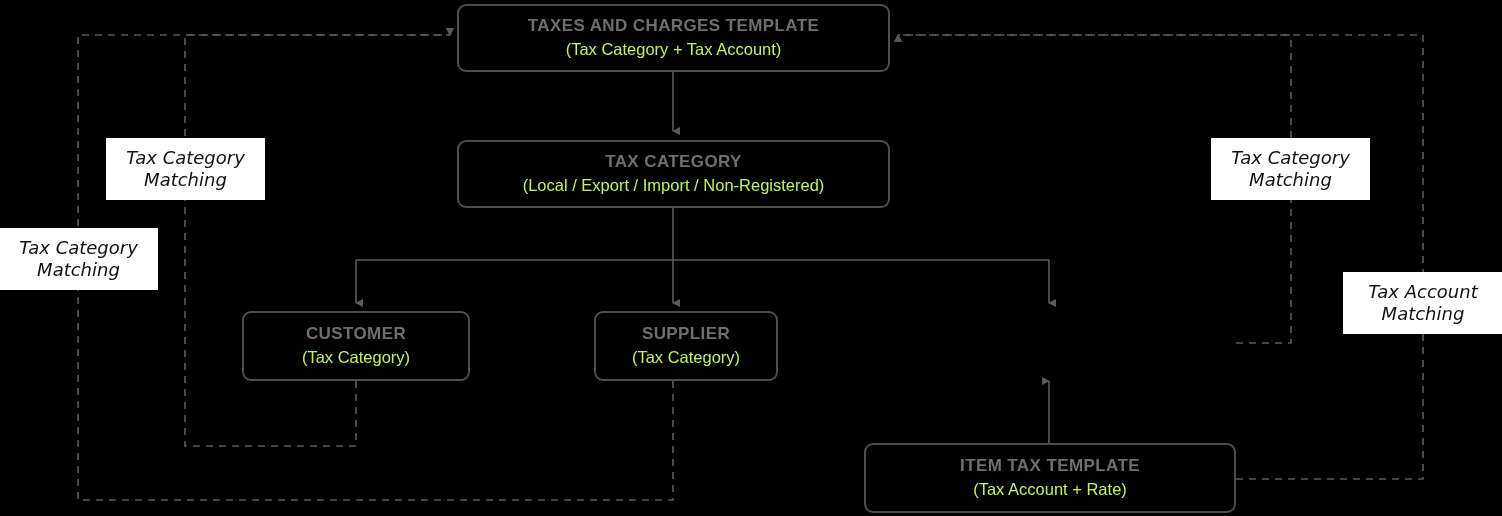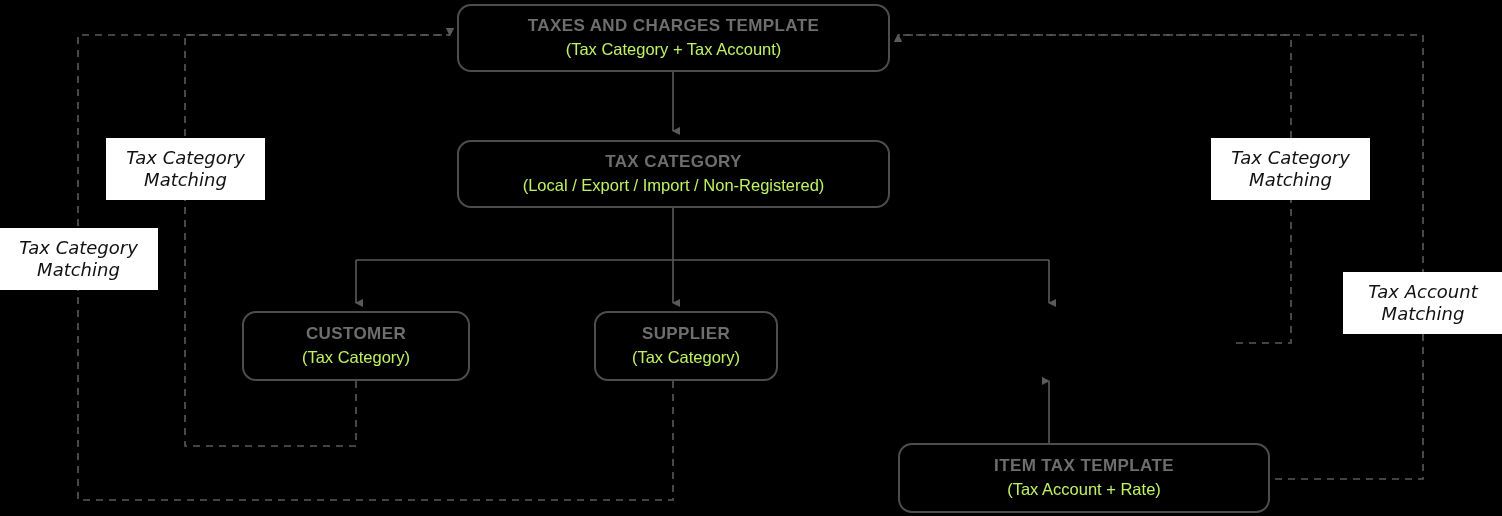--- a/index.html
+++ b/index.html
@@ -18,21 +18,21 @@
   #wires {
     position: absolute;
     left: 0; top: 0;
     width: 1502px;
     height: 516px;
   }
   .node {
     position: absolute;
     box-sizing: border-box;
     border: 2px solid #4d4d4d;
-    border-radius: 14px;
+    border-radius: 9px;
     background: #000000;
     display: flex;
     flex-direction: column;
     align-items: center;
     justify-content: center;
     text-align: center;
     color: #6b6b6b;
   }
   .node .t1 {
     font-size: 17px;
@@ -134,21 +134,21 @@
     <div class="t1">CUSTOMER</div>
     <div class="t2">(Tax Category)</div>
   </div>
 
   <div class="node" style="left:559px; top:311px; width:184px; height:70px;margin-left:35px;">
     <div class="t1">SUPPLIER</div>
     <div class="t2">(Tax Category)</div>
   </div>
 
 
-  <div class="node" style="left:864px; top:443px; width:372px; height:70px;margin-left:34px;">
+  <div class="node" style="left:864px; top:443px; width:372px; height:70px;">
     <div class="t1">ITEM TAX TEMPLATE</div>
     <div class="t2">(Tax Account + Rate)</div>
   </div>
 
   <div class="tag" style="left:106px; top:138px; width:159px; height:62px;">
     <span>Tax Category</span>
     <span>Matching</span>
   </div>
 
   <div class="tag" style="left:-1px; top:228px; width:159px; height:62px;">

